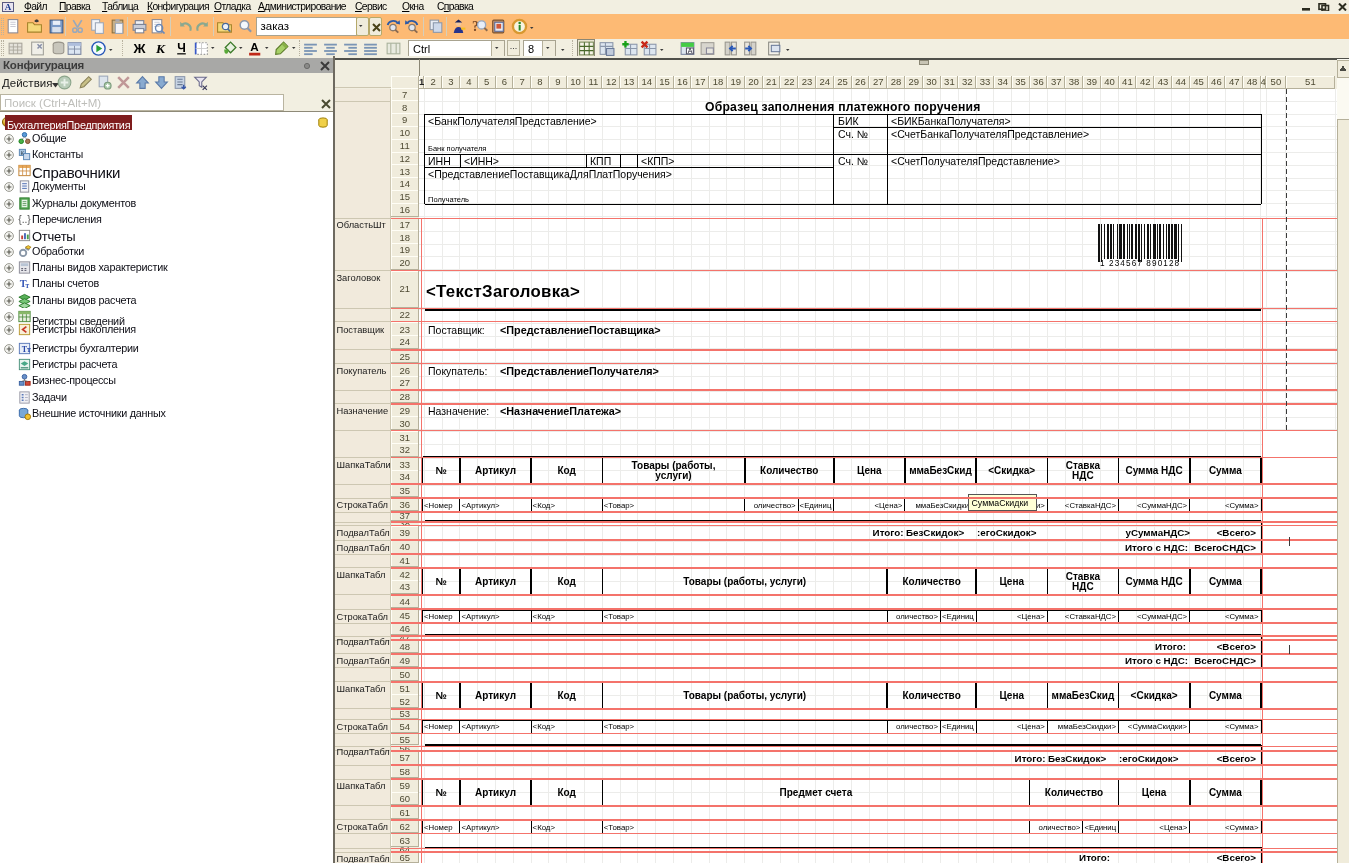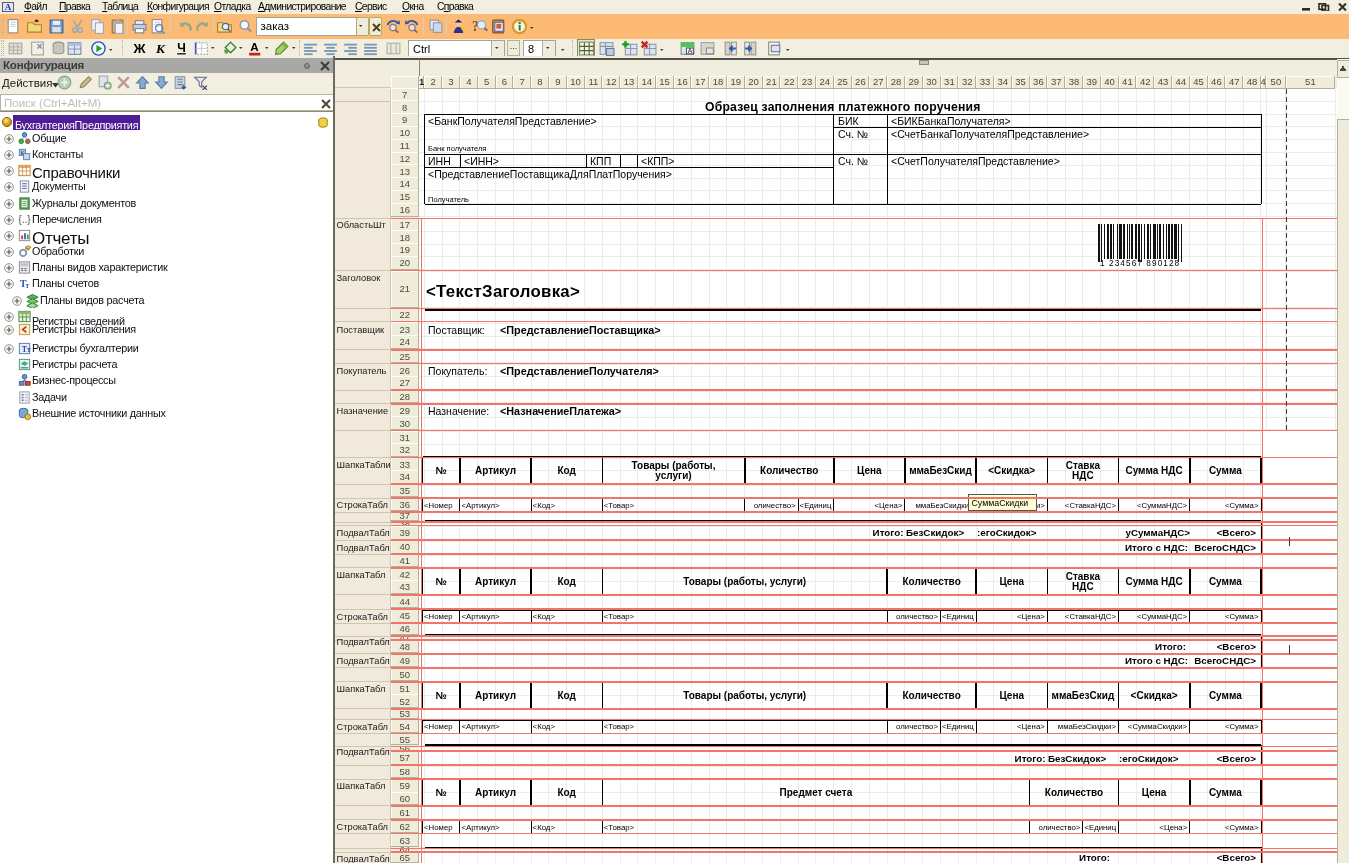--- a/index.html
+++ b/index.html
@@ -365,38 +365,38 @@
 <svg class="abs" style="left:172px;top:1px" width="17" height="17" viewBox="0 0 16 16">
         <rect x="3" y="2.5" width="9" height="11" fill="#c8d4e4" stroke="#8a96aa"></rect>
         <path d="M5 5h5 M5 7.5h5 M5 10h5" stroke="#6a7a92" stroke-width="1"></path>
         <path d="M11 10 v4 m-2-2 l2 2 2-2" stroke="#3858a8" stroke-width="1.3" fill="none"></path>
       </svg>
 <svg class="abs" style="left:192px;top:1px" width="17" height="17" viewBox="0 0 16 16">
         <path d="M2.5 3 h11 l-4.3 4.5 v5 l-2.4 -1.5 v-3.5 z" fill="#e8e4f0" stroke="#6a6a8a"></path>
         <path d="M10 11 l4 4 m0-4 l-4 4" stroke="#3a3a5a" stroke-width="1.1"></path>
       </svg>
   </div>
-  <div class="abs" style="left:0;top:38px;width:334px;height:17px;background:#fff;border:1px solid #b9b4a0">
+  <div class="abs" style="left:0;top:38px;width:284px;height:17px;background:#fff;border:1px solid #b9b4a0">
      <span style="position:absolute;left:3px;top:2px;font-size:11.5px;color:#bdbdb9">Поиск (Ctrl+Alt+M)</span>
      <svg class="abs" style="left:320px;top:3.5px" width="11" height="10">
         <path d="M 1 1 L 9 9 M 9 1 L 1 9" stroke="#4a4a30" stroke-width="2"></path>
       </svg>
   </div>
   <div class="abs" style="left:0;top:55px;width:334px;height:752px;background:#fff;border-top:1.5px solid #8e8a78">
 <div class="abs" style="left:0;top:1.5px;width:334px;height:16px">
  <svg class="abs" style="left:2px;top:3.5px" width="10" height="10">
           <defs>
             <radialGradient id="coin" cx="40%" cy="35%">
               <stop offset="0%" stop-color="#ffe88a"></stop>
               <stop offset="100%" stop-color="#c89008"></stop>
             </radialGradient>
           </defs>
           <circle cx="5" cy="5" r="4.6" fill="url(#coin)" stroke="#8a6a08"></circle>
         </svg>
- <div class="abs" style="left:13px;top:1px;height:15px;background:#4c1d95;padding:0 2px"><span style="font-size:10.8px;letter-spacing:-0.25px;color:#fff;line-height:15px">БухгалтерияПредприятия</span></div>
+ <div class="abs" style="left:5px;top:1px;height:15px;background:#7f1d1d;padding:0 2px"><span style="font-size:10.8px;letter-spacing:-0.25px;color:#fff;line-height:15px">БухгалтерияПредприятия</span></div>
  <svg class="abs" style="left:318px;top:3px" width="10" height="11">
           <ellipse cx="5" cy="2.8" rx="4.2" ry="1.9" fill="#f0d048" stroke="#a08008"></ellipse>
           <path d="M0.8 2.8 v5.5 a4.2 1.9 0 0 0 8.4 0 v-5.5" fill="#f0d048" stroke="#a08008"></path>
         </svg>
 </div>
 <div class="abs" style="left:0;top:18.3px;width:334px;height:16px">
         <svg class="abs" style="left:4px;top:3.5px" width="10" height="10">
           <circle cx="5" cy="5" r="4.4" fill="#f4f4f0" stroke="#9a9a92"></circle>
           <path d="M5 2.6 v4.8 M2.6 5 h4.8" stroke="#55554d" stroke-width="1.1"></path>
         </svg>
@@ -469,21 +469,21 @@
         <svg class="abs" style="left:4px;top:3.5px" width="10" height="10">
           <circle cx="5" cy="5" r="4.4" fill="#f4f4f0" stroke="#9a9a92"></circle>
           <path d="M5 2.6 v4.8 M2.6 5 h4.8" stroke="#55554d" stroke-width="1.1"></path>
         </svg>
         <svg class="abs" style="left:17px;top:0.5px" width="15" height="15" viewBox="0 0 16 16">
           <rect x="2.5" y="2.5" width="11" height="11" fill="#fff" stroke="#888"></rect>
           <rect x="4.5" y="8" width="2" height="4" fill="#c04038"></rect>
           <rect x="7.5" y="5.5" width="2" height="6.5" fill="#4868b8"></rect>
           <rect x="10.5" y="7" width="2" height="5" fill="#48a048"></rect>
         </svg>
-        <span style="position:absolute;left:32px;top:1.5px;font-size:17px;letter-spacing:-0.25px;color:#0c0c14">Отчеты</span>
+        <span style="position:absolute;left:32px;top:1.5px;font-size:13px;letter-spacing:-0.25px;color:#0c0c14">Отчеты</span>
       </div>
 <div class="abs" style="left:0;top:131.5px;width:334px;height:16px">
         <svg class="abs" style="left:4px;top:3.5px" width="10" height="10">
           <circle cx="5" cy="5" r="4.4" fill="#f4f4f0" stroke="#9a9a92"></circle>
           <path d="M5 2.6 v4.8 M2.6 5 h4.8" stroke="#55554d" stroke-width="1.1"></path>
         </svg>
         <svg class="abs" style="left:17px;top:0.5px" width="15" height="15" viewBox="0 0 16 16">
           <circle cx="6.5" cy="9.5" r="3.4" fill="none" stroke="#8a98a8" stroke-width="2"></circle>
           <rect x="8.5" y="3" width="5" height="3.4" rx="1" fill="#8a98a8" transform="rotate(35 11 5)"></rect>
           <path d="M 9 3.5 l3 -1.8 3 1.8 -3 1.8 z" fill="#f0c838" stroke="#b08820"></path>
@@ -506,21 +506,21 @@
         <svg class="abs" style="left:4px;top:3.5px" width="10" height="10">
           <circle cx="5" cy="5" r="4.4" fill="#f4f4f0" stroke="#9a9a92"></circle>
           <path d="M5 2.6 v4.8 M2.6 5 h4.8" stroke="#55554d" stroke-width="1.1"></path>
         </svg>
         <svg class="abs" style="left:17px;top:0.5px" width="15" height="15" viewBox="0 0 16 16">
           <text x="3" y="12" font-size="11" font-weight="bold" fill="#3858b8" font-family="Liberation Serif">Т</text>
           <text x="9" y="13" font-size="8" font-weight="bold" fill="#3858b8" font-family="Liberation Serif">т</text>
         </svg>
         <span style="position:absolute;left:32px;top:1.5px;font-size:10.8px;letter-spacing:-0.25px;color:#0c0c14">Планы счетов</span>
       </div>
-<div class="abs" style="left:8px;top:180.0px;width:268px;height:16px">
+<div class="abs" style="left:0;top:180.0px;width:268px;height:16px">
         <svg class="abs" style="left:4px;top:3.5px" width="10" height="10">
           <circle cx="5" cy="5" r="4.4" fill="#f4f4f0" stroke="#9a9a92"></circle>
           <path d="M5 2.6 v4.8 M2.6 5 h4.8" stroke="#55554d" stroke-width="1.1"></path>
         </svg>
         <svg class="abs" style="left:17px;top:0.5px" width="15" height="15" viewBox="0 0 16 16">
           <path d="M 8 1.5 l 6 3 -6 3 -6 -3 z" fill="#58b058" stroke="#2a7a2a"></path>
           <path d="M 8 6 l 6 3 -6 3 -6 -3 z" fill="#78c878" stroke="#2a7a2a"></path>
           <path d="M 8 10.5 l 6 3 -6 3 -6 -3 z" fill="#a0d8a0" stroke="#2a7a2a"></path>
         </svg>
         <span style="position:absolute;left:32px;top:1.5px;font-size:10.8px;letter-spacing:-0.25px;color:#0c0c14">Планы видов расчета</span>

